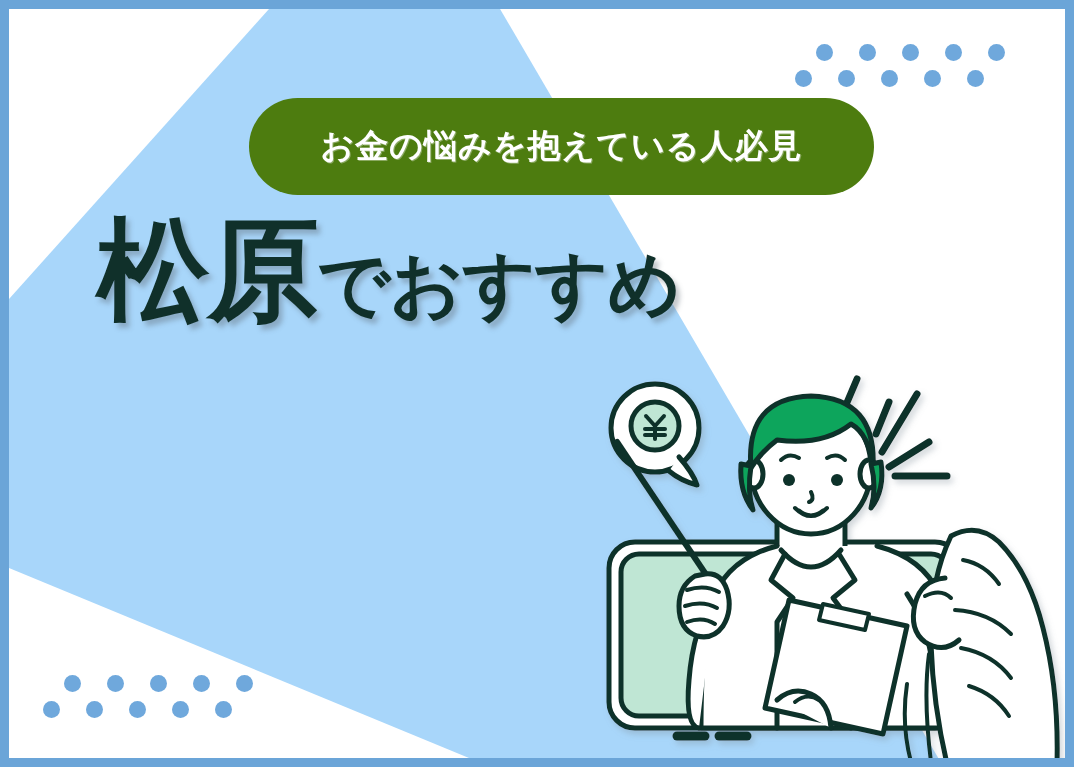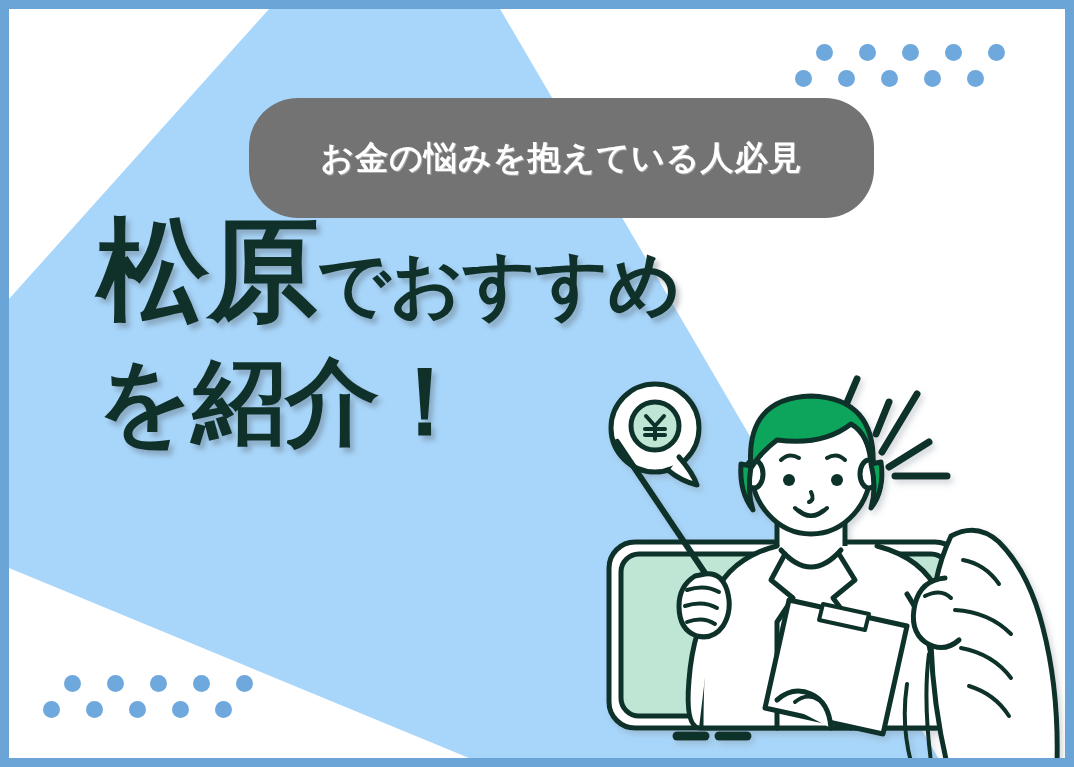--- a/index.html
+++ b/index.html
@@ -53,22 +53,22 @@
     margin-right:26px;
   }
   .dot-row.offset{margin-left:-21px;margin-top:9px;}
   #dots-tr{right:34px;top:35px;}
   #dots-bl{left:55px;bottom:40px;}
 
   
   #badge{
     position:absolute;
     left:240px; top:89px;
-    width:625px; height:120px;
-    background:#737373;
+    width:625px; height:97px;
+    background:#4d7c0f;
     border-radius:49px;
     display:flex;align-items:center;justify-content:center;
   }
   #badge-text{
     color:#ffffff;
     font-size:33px;
     font-weight:bold;
     letter-spacing:1px;
     white-space:nowrap;
     text-shadow:1px 1px 0 rgba(255,255,255,.35);
@@ -146,21 +146,20 @@
     </div>
 
     <div id="badge">
       <span id="badge-text">お金の悩みを抱えている人必見</span>
     </div>
 
     <div id="headline">
       <div class="hl-line" id="hl-1">
         <span class="big">松原</span><span class="small">でおすすめ</span>
       </div>
-      <div class="hl-line" id="hl-3">を紹介！</div>
     </div>
 
     <div id="illu">
       <svg viewBox="0 0 470 400" xmlns="http://www.w3.org/2000/svg">
         <defs>
           <filter id="softshadow" x="-30%" y="-30%" width="170%" height="170%">
             <feDropShadow dx="3" dy="4" stdDeviation="3" flood-color="#7d8a94" flood-opacity="0.35"></feDropShadow>
           </filter>
         </defs>
 

